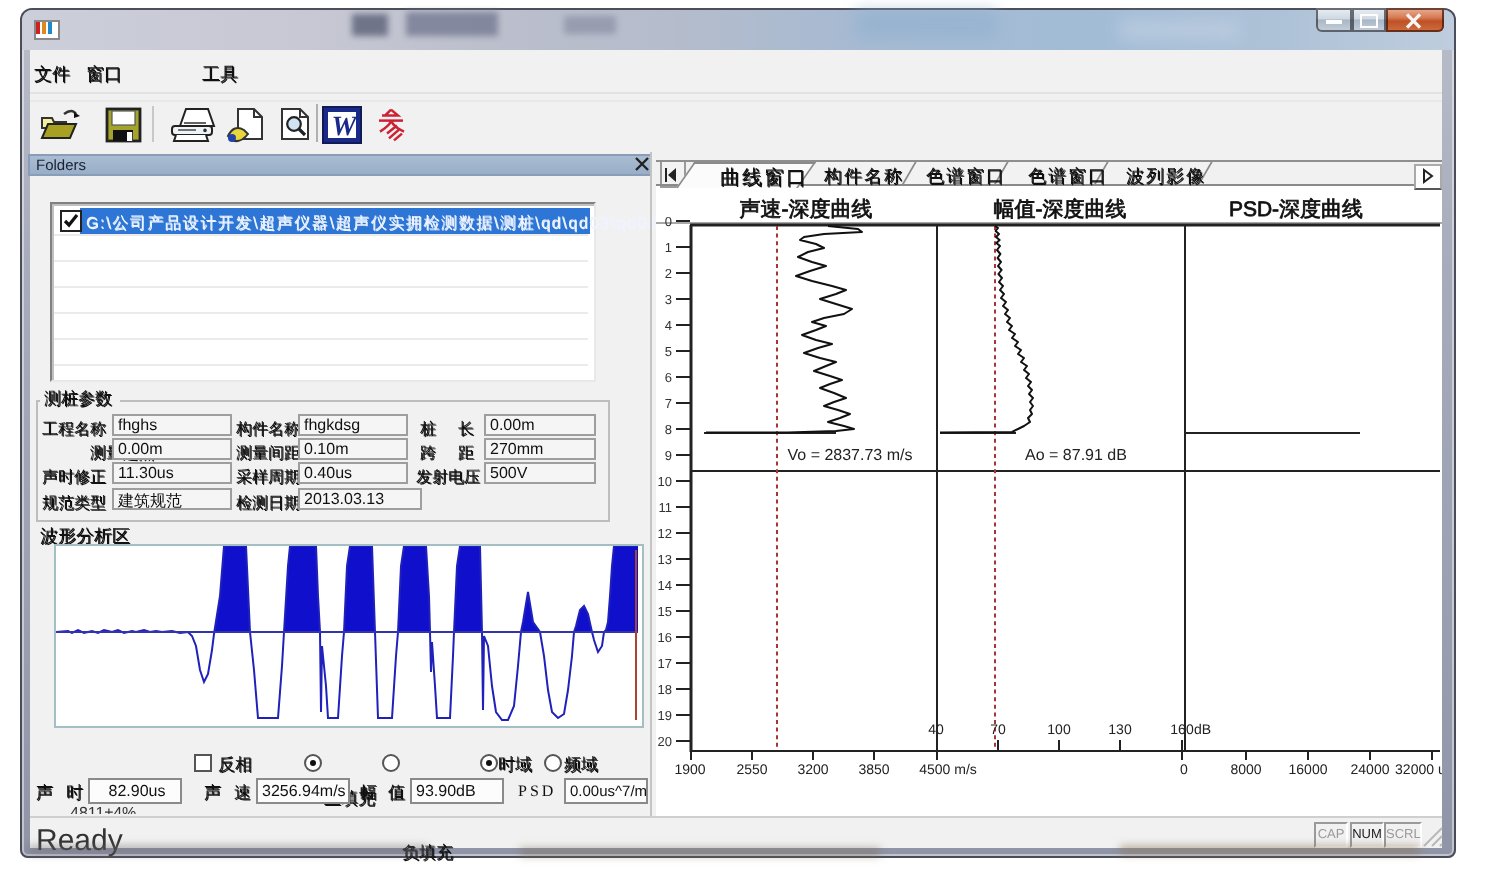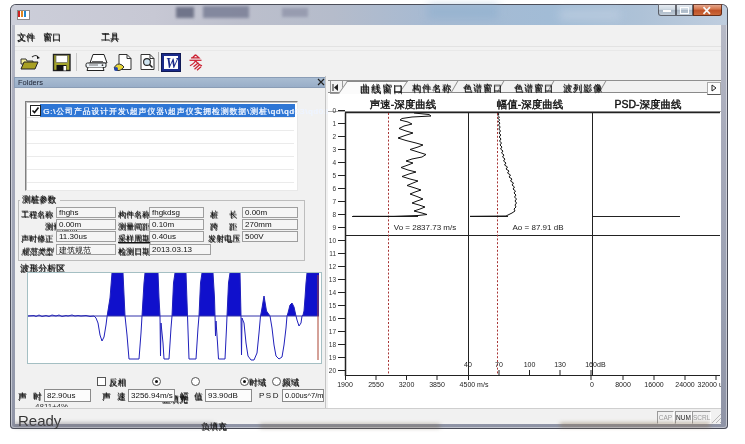--- a/index.html
+++ b/index.html
@@ -156,64 +156,64 @@
   <div class="lbl" style="left:21px;top:221px;margin-left:24px;">测量起点</div>
   <div class="fld" style="left:56px;top:219px;width:56px;">0.00m</div>
   <div class="lbl" style="left:118px;top:221px;">测量间距</div>
   <div class="fld" style="left:149px;top:219px;width:51px;">0.10m</div>
   <div class="lbl" style="left:210px;top:221px;">跨</div>
   <div class="lbl" style="left:229px;top:221px;">距</div>
   <div class="fld" style="left:242px;top:219px;width:52px;">270mm</div>
 
   <div class="lbl" style="left:21px;top:233px;">声时修正</div>
   <div class="fld" style="left:56px;top:231px;width:56px;">11.30us</div>
-  <div class="lbl" style="left:118px;top:233px;text-decoration:underline;">采样周期</div>
+  <div class="lbl" style="left:118px;top:233px;">采样周期</div>
   <div class="fld" style="left:149px;top:231px;width:51px;">0.40us</div>
   <div class="lbl" style="left:208px;top:233px;">发射电压</div>
   <div class="fld" style="left:242px;top:231px;width:52px;">500V</div>
 
-  <div class="lbl" style="left:21px;top:246px;font-style:italic;">规范类型</div>
+  <div class="lbl" style="left:21px;top:246px;">规范类型</div>
   <div class="fld" style="left:56px;top:244px;width:56px;">建筑规范</div>
   <div class="lbl" style="left:118px;top:246px;">检测日期</div>
   <div class="fld" style="left:149px;top:244px;width:58px;">2013.03.13</div>
 
   <div class="tx" style="left:20px;top:262px;font-size:9px;color:#111;text-shadow:0.5px 0.5px 0 #111;">波形分析区</div>
   <div class="abs" style="left:27px;top:272px;width:293px;height:90px;background:#fff;border:1px solid #a4bfc3;"></div>
   <svg class="abs" style="left:28px;top:273px;" width="291" height="88" viewBox="0 0 291 88">
     <path d="M0,43 L79,43 L82,25 L84,0 L95,0 L97,43 L114,43 L116,10 L117,0 L130,0 L131,25 L132,43 L144,43 L145.5,10 L147,0 L158,0 L159.5,43 L171,43 L172.5,10 L174,0 L185,0 L186.5,25 L187,43 L199,43 L200.5,10 L202,0 L212,0 L213,43 L232.5,43 L233.5,38 L236,23 L238.5,38 L242,43 L259,43 L260,40 L262,32 L264,30 L266,34 L268,43 L274,43 L275,42 L276,38 L277,25 L278,10 L279,0 L291,0 L291,43 Z" fill="#1010cc" stroke="none"></path>
     <path d="M0,43 L6,42.5 L8,43.5 L11,42 L14,43.5 L18,42.5 L21,43.5 L24,42 L28,43 L31,42 L34,43.5 L38,42.5 L40,43 L44,42 L47,43 L50,42.5 L53,43 L58,42.5 L62,43.5 L66,43 L68,45 L70,50 L72,62 L74,68 L76,64 L78,52 L79,44 L82,25 L84,0 L95,0 L97,43 L99,62 L101,86 L111,86 L113,60 L114,43 L116,10 L117,0 L130,0 L131,25 L132,43 L132.5,83 L133,50 L135,70 L136,86 L141,86 L143,55 L144,43 L145.5,10 L147,0 L158,0 L159.5,43 L161,86 L168,86 L170,55 L171,43 L172.5,10 L174,0 L185,0 L186.5,25 L187,43 L187.5,63 L188,48 L189.5,70 L190.5,86 L197,86 L198.5,55 L199,43 L200.5,10 L202,0 L212,0 L213,43 L213.5,82 L214,45 L216,50 L218,70 L220,83 L223,87 L226,87 L229,80 L231,60 L232.5,43 L233.5,38 L236,23 L238.5,38 L242,43 L244,55 L246,72 L248,83 L251,86 L254,84 L256,72 L258,55 L259,43 L260,40 L262,32 L264,30 L266,34 L268,43 L269,47 L271,53 L273,50 L274,43 L275,42 L276,38 L277,25 L278,10 L279,0 L291,0" fill="none" stroke="#2020bb" stroke-width="1"></path>
     <line x1="0" y1="43" x2="291" y2="43" stroke="#3333aa" stroke-width="1"></line>
     <line x1="290" y1="2" x2="290" y2="87" stroke="#aa4433" stroke-width="1"></line>
   </svg>
 
   <style>
     .rad{position:absolute;width:7px;height:7px;border-radius:50%;background:#fff;border:1px solid #555;}
     .dot{position:absolute;width:3px;height:3px;border-radius:50%;background:#111;}
-    .clbl{position:absolute;font-size:8.5px;color:#111;white-space:pre;text-shadow:0.5px 0.5px 0 #111;}
+    .clbl{position:absolute;font-size:8.5px;color:#111;white-space:pre;text-shadow:0.5px 0.5px 0 #111;font-family:Liberation Serif, serif;}
   </style>
   <div class="abs" style="left:97px;top:377px;width:7px;height:7px;background:#fff;border:1px solid #555;"></div>
   <div class="clbl" style="left:109px;top:377px;">反相</div>
   <div class="rad" style="left:152px;top:377px;"></div>
   <div class="dot" style="left:154.5px;top:379.5px;"></div>
   <div class="clbl" style="left:162px;top:394px;">正填充</div>
   <div class="rad" style="left:191px;top:377px;"></div>
   <div class="clbl" style="left:201px;top:377px;margin-top:44px;">负填充</div>
   <div class="rad" style="left:240px;top:377px;"></div>
   <div class="dot" style="left:242.5px;top:379.5px;"></div>
   <div class="clbl" style="left:249px;top:377px;">时域</div>
   <div class="rad" style="left:272px;top:377px;"></div>
   <div class="clbl" style="left:282px;top:377px;">频域</div>
 
   <style>
     .fld2{position:absolute;height:10px;border:1px solid #8a8a8a;background:#fcfcfc;
           font-size:8px;color:#111;padding:1px 0 0 2px;white-space:pre;overflow:hidden;}
   </style>
   <div class="clbl" style="left:18px;top:391px;">声</div>
   <div class="clbl" style="left:33px;top:391px;">时</div>
-  <div class="fld2" style="left:44px;top:389px;width:43px;">82.90us</div>
+  <div class="fld2" style="left:44px;top:389px;width:43px;text-align:center;">82.90us</div>
   <div class="clbl" style="left:102px;top:391px;">声</div>
   <div class="clbl" style="left:117px;top:391px;">速</div>
   <div class="fld2" style="left:128px;top:389px;width:43px;">3256.94m/s</div>
   <div class="clbl" style="left:180px;top:391px;">幅</div>
   <div class="clbl" style="left:194px;top:391px;">值</div>
   <div class="fld2" style="left:205px;top:389px;width:43px;">93.90dB</div>
   <div class="clbl" style="left:259px;top:391px;letter-spacing:1.5px;text-shadow:none;font-size:8px;">PSD</div>
   <div class="fld2" style="left:282px;top:389px;width:38px;font-size:7.5px;">0.00us^7/m</div>
   <div class="abs" style="left:35px;top:402px;width:60px;height:5px;overflow:hidden;">
     <div class="tx" style="left:0;top:0;font-size:8px;color:#333;">4811±4%</div>

